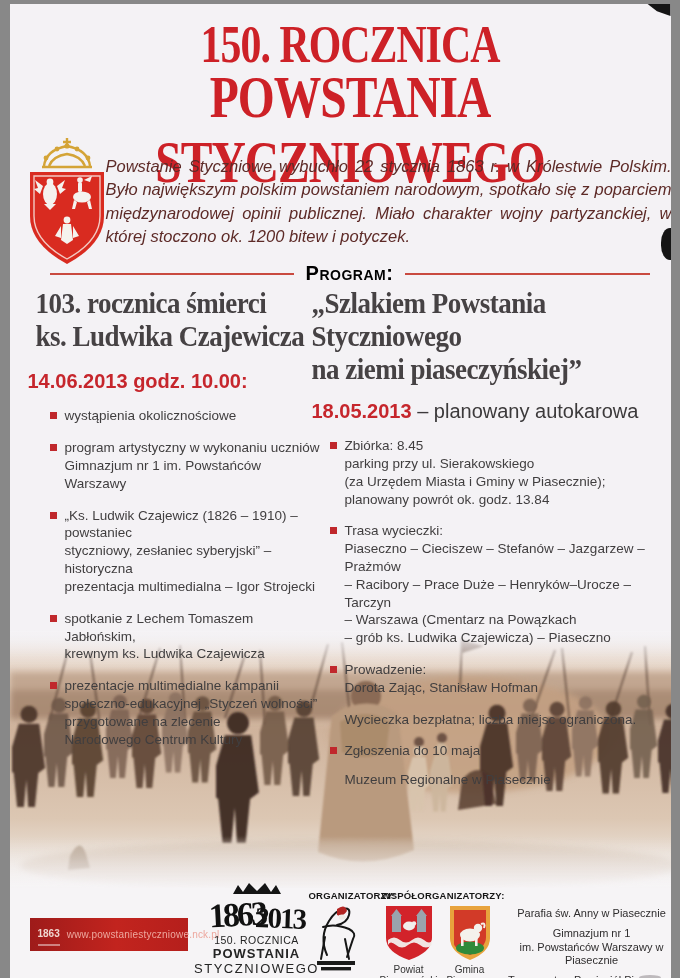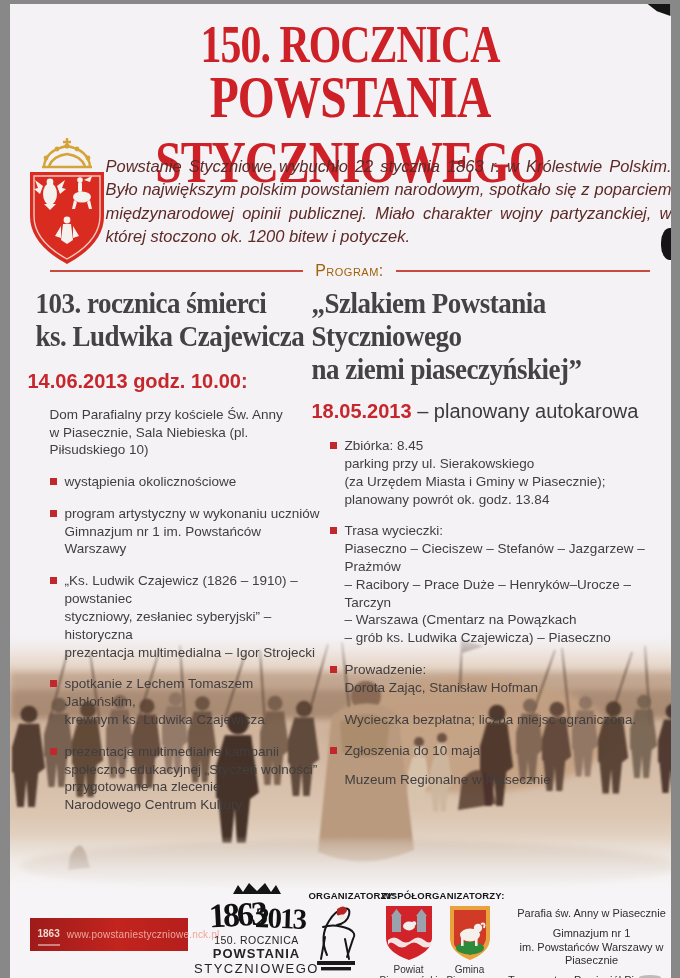--- a/index.html
+++ b/index.html
@@ -14,21 +14,21 @@
   .title .l2{font-size:48px;line-height:54px;margin-top:6px;transform:scaleY(1.22) scaleX(.99);letter-spacing:-1px;}
 
   
   .crest{position:absolute;left:14px;top:132px;width:86px;height:130px;z-index:2;}
   .intro{position:absolute;left:96px;top:151px;width:566px;font-size:16.5px;font-style:italic;
          color:#5d2a27;text-align:justify;line-height:1.42;z-index:2;}
 
   
   .program{position:absolute;top:258px;left:40px;width:600px;display:flex;align-items:center;gap:12px;z-index:2;}
   .program .line{height:2px;background:#c94a40;flex:1;}
-  .program .label{font-variant:small-caps;font-weight:normal;font-size:16px;color:#a16207;letter-spacing:.5px;}
+  .program .label{font-variant:small-caps;font-weight:bold;font-size:20px;color:#000000;letter-spacing:.5px;}
 
   
   .col-left{position:absolute;left:18px;top:283px;width:298px;z-index:2;}
   .col-right{position:absolute;left:300px;top:283px;width:368px;z-index:2;}
   .col-h{font-family:"Liberation Serif",serif;font-weight:bold;color:#464244;font-size:27px;line-height:1.1;
          transform:scaleY(1.12);transform-origin:top left;letter-spacing:-.5px;}
   .col-left .col-h{margin-left:8px;}
   .col-right .col-h{margin-left:2px;}
   .date-row{margin-top:24px;font-size:20px;font-weight:bold;color:#c6262c;}
   .col-right .date-row{margin-left:2px;}
@@ -140,22 +140,20 @@
   <div class="program">
     <div class="line"></div>
     <div class="label">Program:</div>
     <div class="line"></div>
   </div>
 
   <div class="col-left">
     <div class="col-h preline">103. rocznica śmierci
 ks. Ludwika Czajewicza</div>
     <div class="date-row">14.06.2013 godz. 10.00:</div>
-    <div class="venue preline">Dom Parafialny przy kościele Św. Anny
-w Piasecznie, Sala Niebieska (pl. Piłsudskiego 10)</div>
     <ul class="bullets">
       <li class="preline">wystąpienia okolicznościowe</li>
       <li class="preline">program artystyczny w wykonaniu uczniów
 Gimnazjum nr 1 im. Powstańców Warszawy</li>
       <li class="preline">„Ks. Ludwik Czajewicz (1826 – 1910) – powstaniec
 styczniowy, zesłaniec syberyjski” – historyczna
 prezentacja multimedialna – Igor Strojecki</li>
       <li class="preline">spotkanie z Lechem Tomaszem Jabłońskim,
 krewnym ks. Ludwika Czajewicza</li>
       <li class="preline">prezentacje multimedialne kampanii

